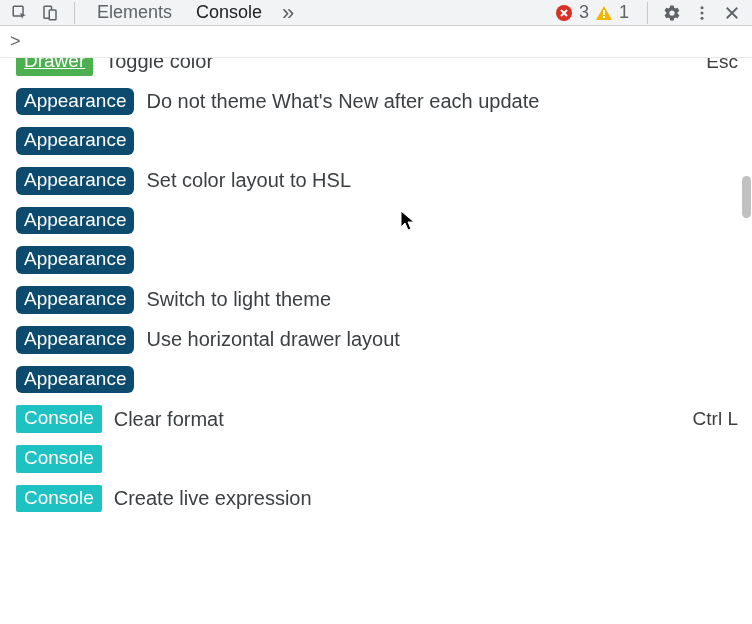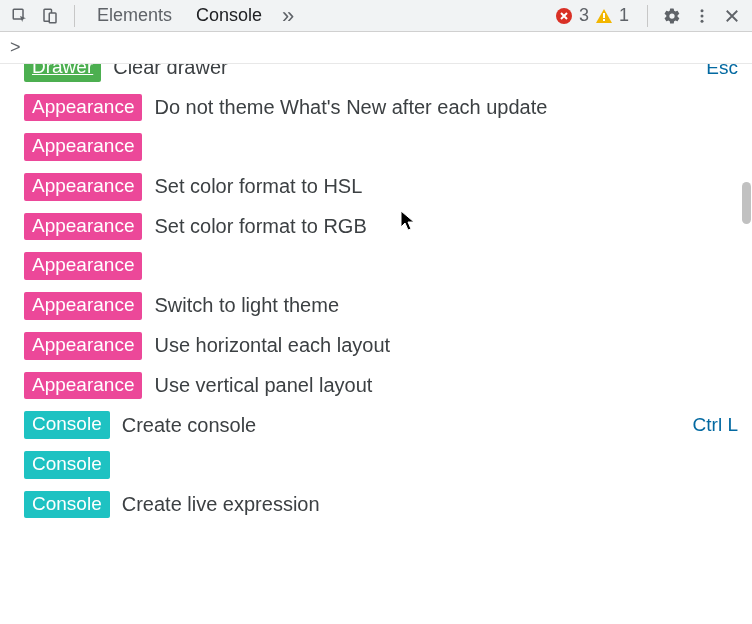--- a/index.html
+++ b/index.html
@@ -1,20 +1,20 @@
 <!DOCTYPE html>
 <html><head>
 <meta charset="utf-8">
 <style>
   * { box-sizing: border-box; margin: 0; padding: 0; }
   html, body { width: 752px; height: 624px; overflow: hidden; font-family: "Segoe UI", "Helvetica Neue", Arial, sans-serif; font-size: 16px; background: #fff; }
   .toolbar {
     display: flex;
     align-items: center;
-    height: 32px;
+    height: 26px;
     background: #f1f3f4;
     border-bottom: 1px solid #d0d0d0;
     padding: 0 6px;
     gap: 2px;
   }
   .tb-sep { width:1px; height:22px; background:#c7c7c7; margin:0 8px; }
   .tb-icon-btn { width:28px; height:28px; display:flex; align-items:center; justify-content:center; color:#5f6368; cursor:pointer; }
   .tb-icon-btn svg { width:18px; height:18px; }
   .tabs { display:flex; align-items:center; gap:24px; margin-left:12px; }
   .tab { color:#5f6368; font-size:18px; cursor:pointer; }
@@ -25,36 +25,36 @@
   .status-count { color:#5f6368; font-size:18px; }
   .err-icon, .warn-icon { display:inline-flex; align-items:center; justify-content:center; }
   .console-prompt {
     height:32px; display:flex; align-items:center; padding:0 10px; border-bottom:1px solid #e8e8e8;
   }
   .console-prompt span { color:#5f6368; font-size:18px; font-weight:500; }
   .cmd-list {
     position:relative;
     height:552px;
     overflow-y:auto;
-    padding:6px 0 16px 12px;
+    padding:6px 0 16px 4px;
   }
   .cmd-list::-webkit-scrollbar { width:10px; }
   .cmd-item {
     display:flex; align-items:center; padding:6px 14px 6px 12px; gap:12px;
     font-size:20px; color:#3c4043; cursor:pointer;
   }
   .cmd-item.partial-top { margin-top:-22px; }
   .tag {
     display:inline-block; color:#fff; font-size:19px; padding:1px 8px 2px 8px; line-height:1.3; border-radius:2px;
   }
   .tag-drawer { background:#4caf50; text-decoration: underline; }
-  .tag-appearance { background:#ec4899; }
+  .tag-appearance { background:#0c4a6e;border-radius:6px; }
   .tag-console { background:#1ec2c2; }
   .cmd-label { flex:1; color:#3c4043; }
-  .cmd-shortcut { color:#0369a1; font-size:19px; }
+  .cmd-shortcut { color:#404040; font-size:19px; }
   .scroll-knob {
     position:absolute; right:1px; top:118px; width:9px; height:42px; background:#c1c1c1; border-radius:5px;
   }
   .cursor-ptr {
     position:absolute; left:400px; top:210px; pointer-events:none;
   }
 </style>
 </head>
 <body>
 
@@ -116,56 +116,54 @@
 </div>
 
 <div class="console-prompt">
   <span>&gt;</span>
 </div>
 
 <div class="cmd-list" id="cmd-list">
 
 <div class="cmd-item partial-top">
       <span class="tag tag-drawer">Drawer</span>
-      <span class="cmd-label">Clear drawer</span>
+      <span class="cmd-label">Toggle color</span>
       <span class="cmd-shortcut">Esc</span>
     </div>
     <div class="cmd-item">
       <span class="tag tag-appearance">Appearance</span>
       <span class="cmd-label">Do not theme What's New after each update</span>
     </div>
     <div class="cmd-item">
       <span class="tag tag-appearance">Appearance</span>
     </div>
     <div class="cmd-item">
       <span class="tag tag-appearance">Appearance</span>
-      <span class="cmd-label">Set color format to HSL</span>
+      <span class="cmd-label">Set color layout to HSL</span>
     </div>
     <div class="cmd-item">
       <span class="tag tag-appearance">Appearance</span>
-      <span class="cmd-label">Set color format to RGB</span>
     </div>
     <div class="cmd-item">
       <span class="tag tag-appearance">Appearance</span>
     </div>
     <div class="cmd-item">
       <span class="tag tag-appearance">Appearance</span>
       <span class="cmd-label">Switch to light theme</span>
     </div>
     <div class="cmd-item">
       <span class="tag tag-appearance">Appearance</span>
-      <span class="cmd-label">Use horizontal each layout</span>
+      <span class="cmd-label">Use horizontal drawer layout</span>
     </div>
     <div class="cmd-item">
       <span class="tag tag-appearance">Appearance</span>
-      <span class="cmd-label">Use vertical panel layout</span>
     </div>
     <div class="cmd-item">
       <span class="tag tag-console">Console</span>
-      <span class="cmd-label">Create console</span>
+      <span class="cmd-label">Clear format</span>
       <span class="cmd-shortcut">Ctrl L</span>
     </div>
     <div class="cmd-item">
       <span class="tag tag-console">Console</span>
     </div>
     <div class="cmd-item">
       <span class="tag tag-console">Console</span>
       <span class="cmd-label">Create live expression</span>
     </div>
     <div class="scroll-knob"></div>

